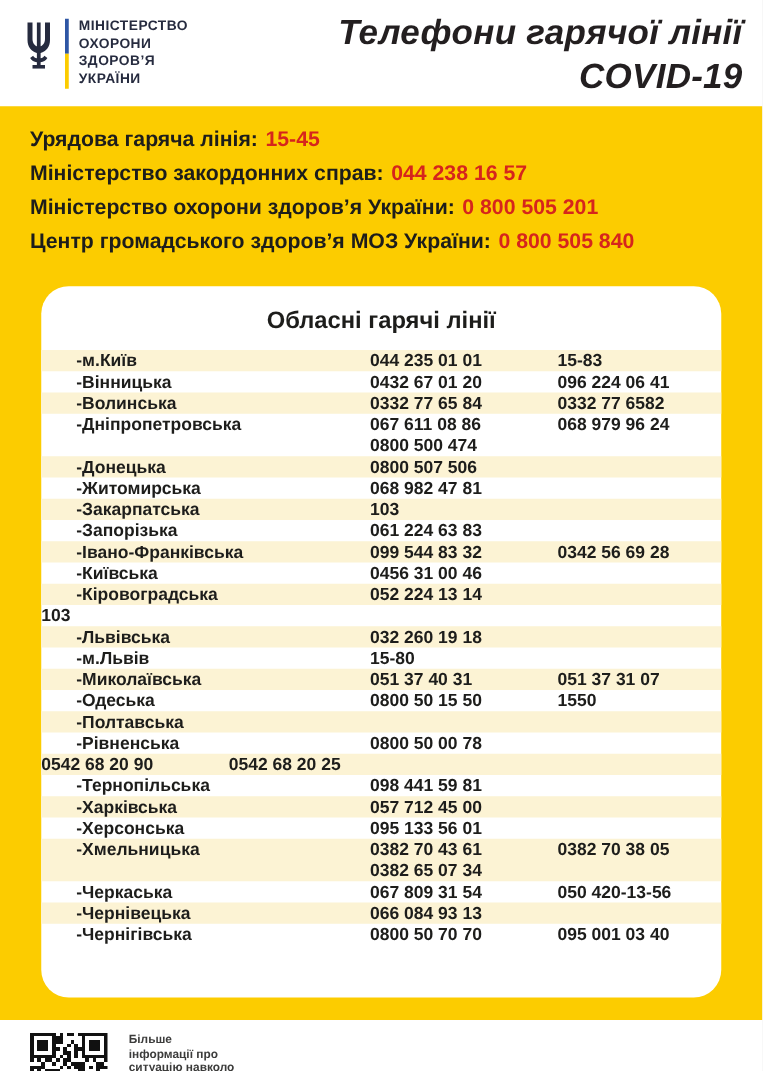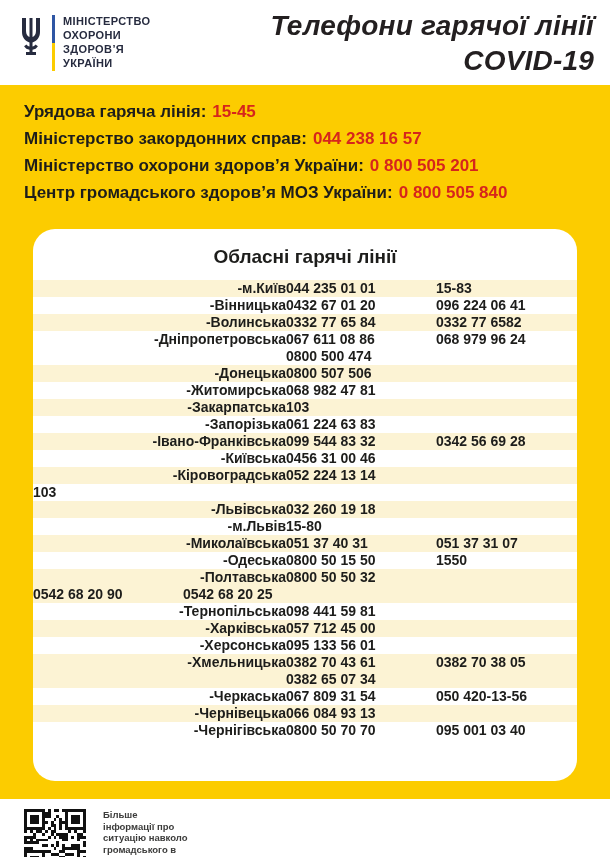--- a/index.html
+++ b/index.html
@@ -20,21 +20,21 @@
   .logo-text{font-size:11px;font-weight:700;line-height:14px;color:var(--navy);letter-spacing:.4px;}
   .title{text-align:right;font-weight:700;font-size:28px;line-height:35px;color:var(--dark);letter-spacing:.2px;font-style:italic;}
   
   .yellow{flex:1;background:var(--yellow);padding:13px 0 18px;box-sizing:border-box;}
   .hotlines{padding-left:24px;font-size:17px;font-weight:700;line-height:27px;color:#1d1d1b;}
   .hot-num{color:var(--red);margin-left:6px;}
   .card{margin:23px 33px 0;background:#fff;border-radius:22px;padding:15px 0 42px;box-sizing:border-box;}
   .card-title{text-align:center;font-size:19px;font-weight:700;color:#1d1d1b;padding:2px 0 12px;}
   .row{display:flex;font-size:14px;font-weight:700;color:#1d1d1b;line-height:17px;align-items:flex-start;}
   .row.alt{background:var(--cream);}
-  .col-region{width:235px;padding-left:18px;flex:0 0 auto;box-sizing:content-box;text-align:right;}
+  .col-region{width:235px;padding-left:28px;flex:0 0 auto;box-sizing:content-box;}
   .col-p1{width:150px;flex:0 0 auto;}
   .col-p2{flex:1;}
   
   footer{height:82px;flex:0 0 82px;background:#fff;display:flex;gap:17px;
     padding:7px 0 0 24px;box-sizing:border-box;align-items:flex-start;}
   .qr{width:62px;height:62px;display:block;margin-top:3px;}
   .foot-text{font-size:9.5px;font-weight:700;line-height:11.5px;color:#3c3c3b;padding-top:3px;}
 </style>
 </head>
 <body>
@@ -168,24 +168,28 @@
   </div>
 
   <div class="row">
     <div class="col-region">-Одеська</div>
     <div class="col-p1">0800 50 15 50</div>
     <div class="col-p2">1550</div>
   </div>
 
   <div class="row alt">
     <div class="col-region">-Полтавська</div>
-    <div class="col-p1">0800 50 50 32</div>
-    <div class="col-p2"></div>
-  </div>
-
+    <div class="col-p2"></div>
+  </div>
+
+  <div class="row">
+    <div class="col-region">-Рівненська</div>
+    <div class="col-p1">0800 50 00 78</div>
+    <div class="col-p2"></div>
+  </div>
 
   <div class="row alt">
     <div class="col-p1">0542 68 20 90</div>
     <div class="col-p2">0542 68 20 25</div>
   </div>
 
   <div class="row">
     <div class="col-region">-Тернопільська</div>
     <div class="col-p1">098 441 59 81</div>
     <div class="col-p2"></div>

